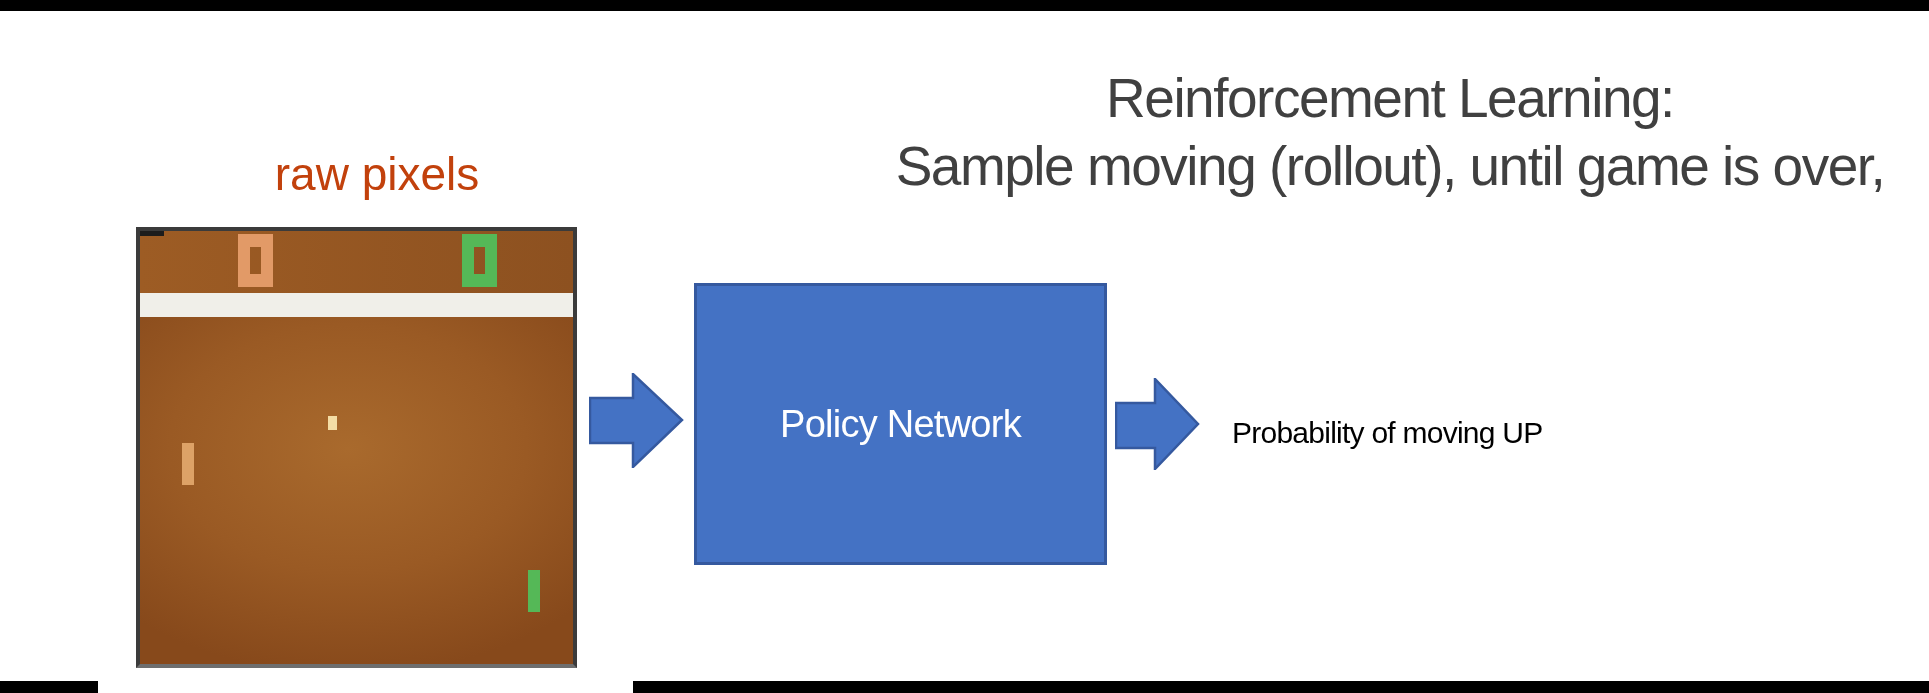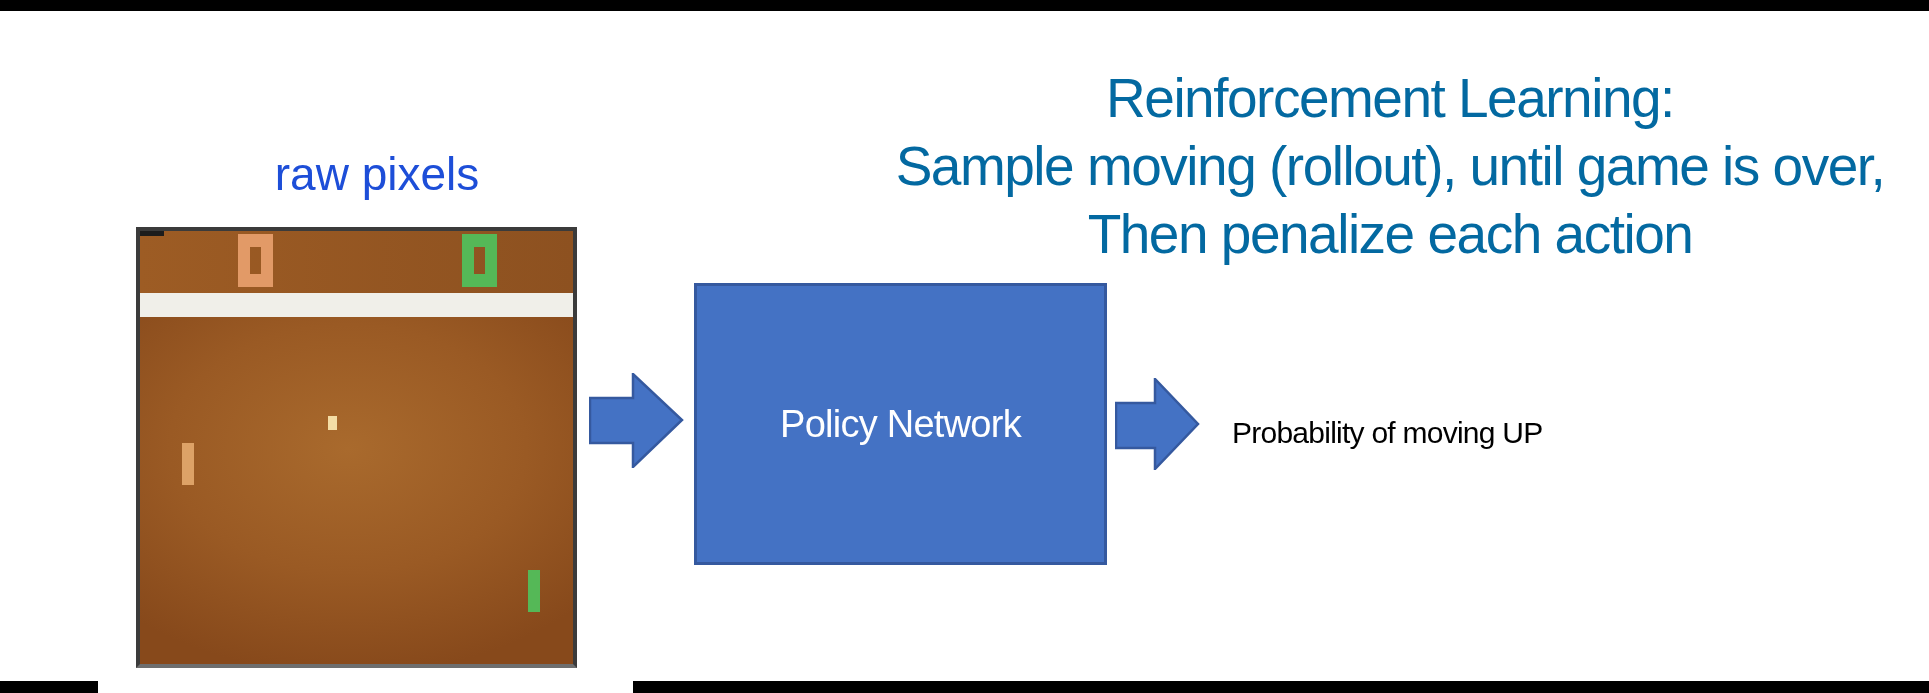--- a/index.html
+++ b/index.html
@@ -8,21 +8,21 @@
     font-family:"Liberation Sans",sans-serif;color:#000;
   }
   
   .top-bar{position:absolute;left:0;top:0;width:100%;height:11px;background:var(--letterbox-black);}
   .bottom-bar{position:absolute;left:0;top:681px;width:100%;height:12px;background:var(--letterbox-black);}
   .bottom-white-patch{position:absolute;left:98px;top:670px;width:535px;height:23px;background:#fff;}
 
   
   .raw-pixels-label{
     position:absolute;left:197px;top:148px;width:360px;text-align:center;
-    font-size:46px;line-height:52px;color:#1d4ed8;
+    font-size:46px;line-height:52px;color:#c2410c;
   }
 
   
   .game{
     position:absolute;left:136px;top:227px;width:441px;height:441px;box-sizing:border-box;
     border:4px solid var(--frame-gray);border-bottom-color:#6e6e6e;
     background:var(--top-band-brown);
   }
   .game .top-band{position:absolute;left:0;top:0;width:100%;height:62px;
     background:linear-gradient(90deg,#9d5c24,#8d5120);}
@@ -57,21 +57,21 @@
     position:absolute;left:1232px;top:413px;font-size:30px;line-height:40px;
     letter-spacing:-0.75px;color:#000;white-space:nowrap;
   }
 
   
   .title-block{
     position:absolute;left:745px;top:64px;width:1290px;
     display:flex;flex-direction:column;align-items:center;
   }
   .title-line{
-    white-space:nowrap;font-size:55px;line-height:68px;letter-spacing:-1.5px;color:#0369a1;
+    white-space:nowrap;font-size:55px;line-height:68px;letter-spacing:-1.5px;color:#404040;
   }
 </style>
 </head>
 <body>
 
 <div id="stage">
 
   <div class="top-bar"></div>
   <div class="bottom-bar"></div>
   <div class="bottom-white-patch"></div>
@@ -100,16 +100,15 @@
 
   <svg class="arrow-svg arrow-output" width="85" height="92" viewBox="0 0 85 92">
     <polygon class="arrow-shape" points="1,25 40,25 40,1 83,46 40,91 40,70 1,70"></polygon>
   </svg>
 
   <div class="probability-label">Probability of moving UP</div>
 
   <div class="title-block">
     <div class="title-line">Reinforcement Learning:</div>
     <div class="title-line">Sample moving (rollout), until game is over,</div>
-    <div class="title-line">Then penalize each action</div>
   </div>
 
 </div>
 
 </body></html>

